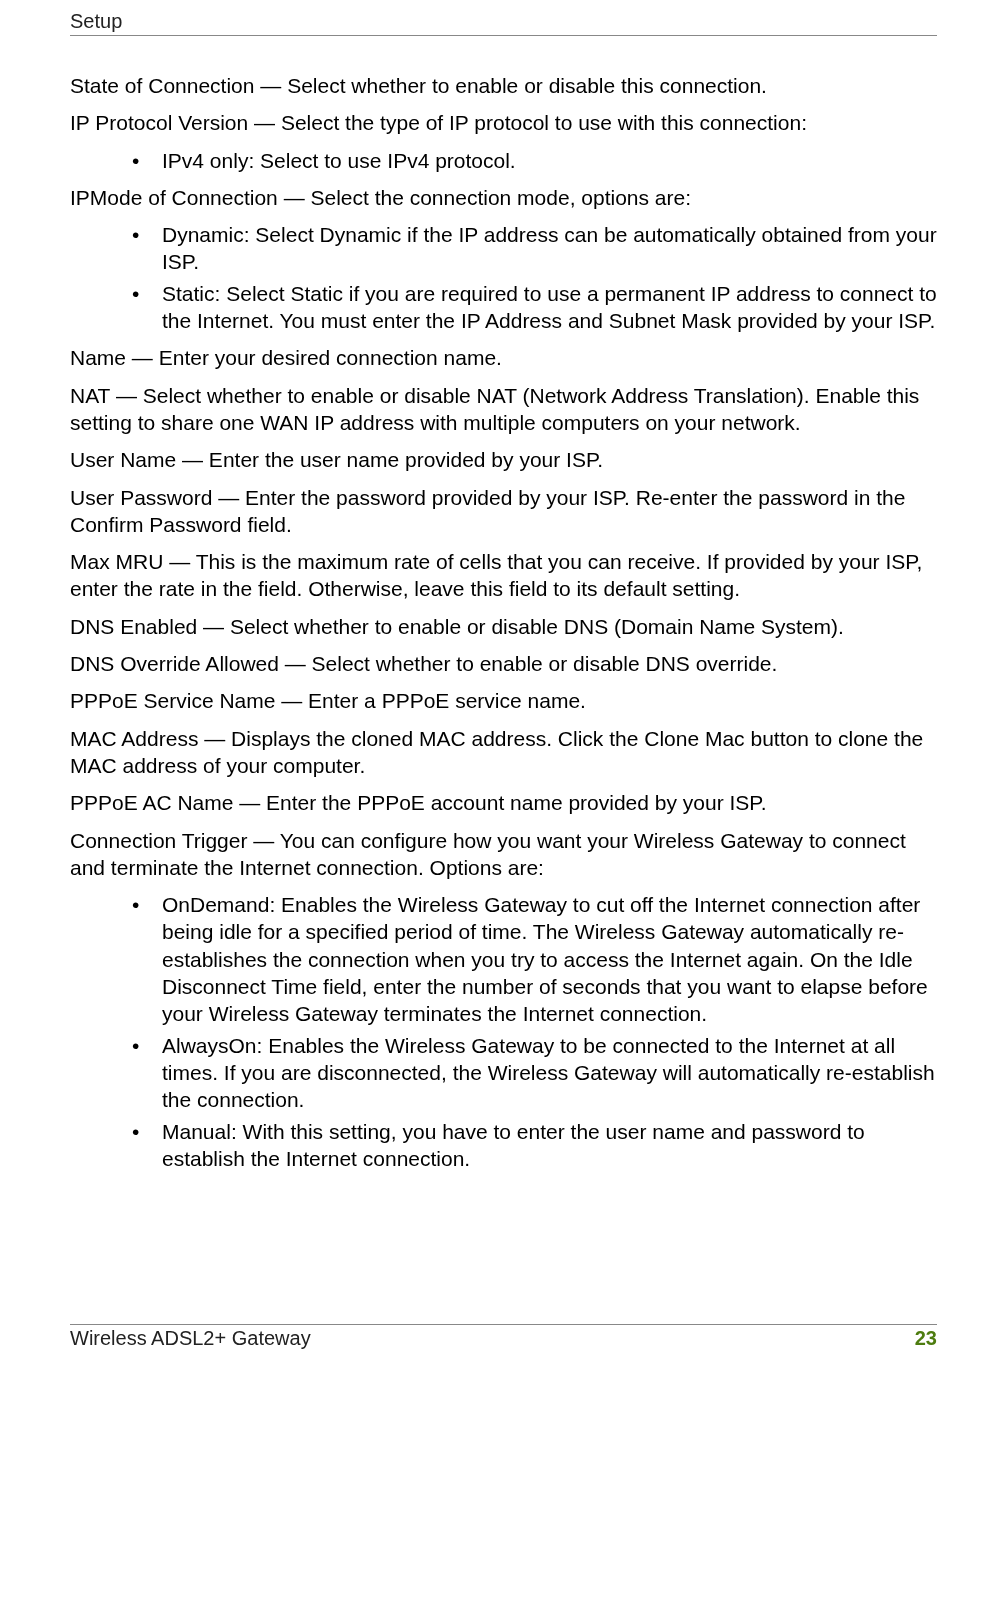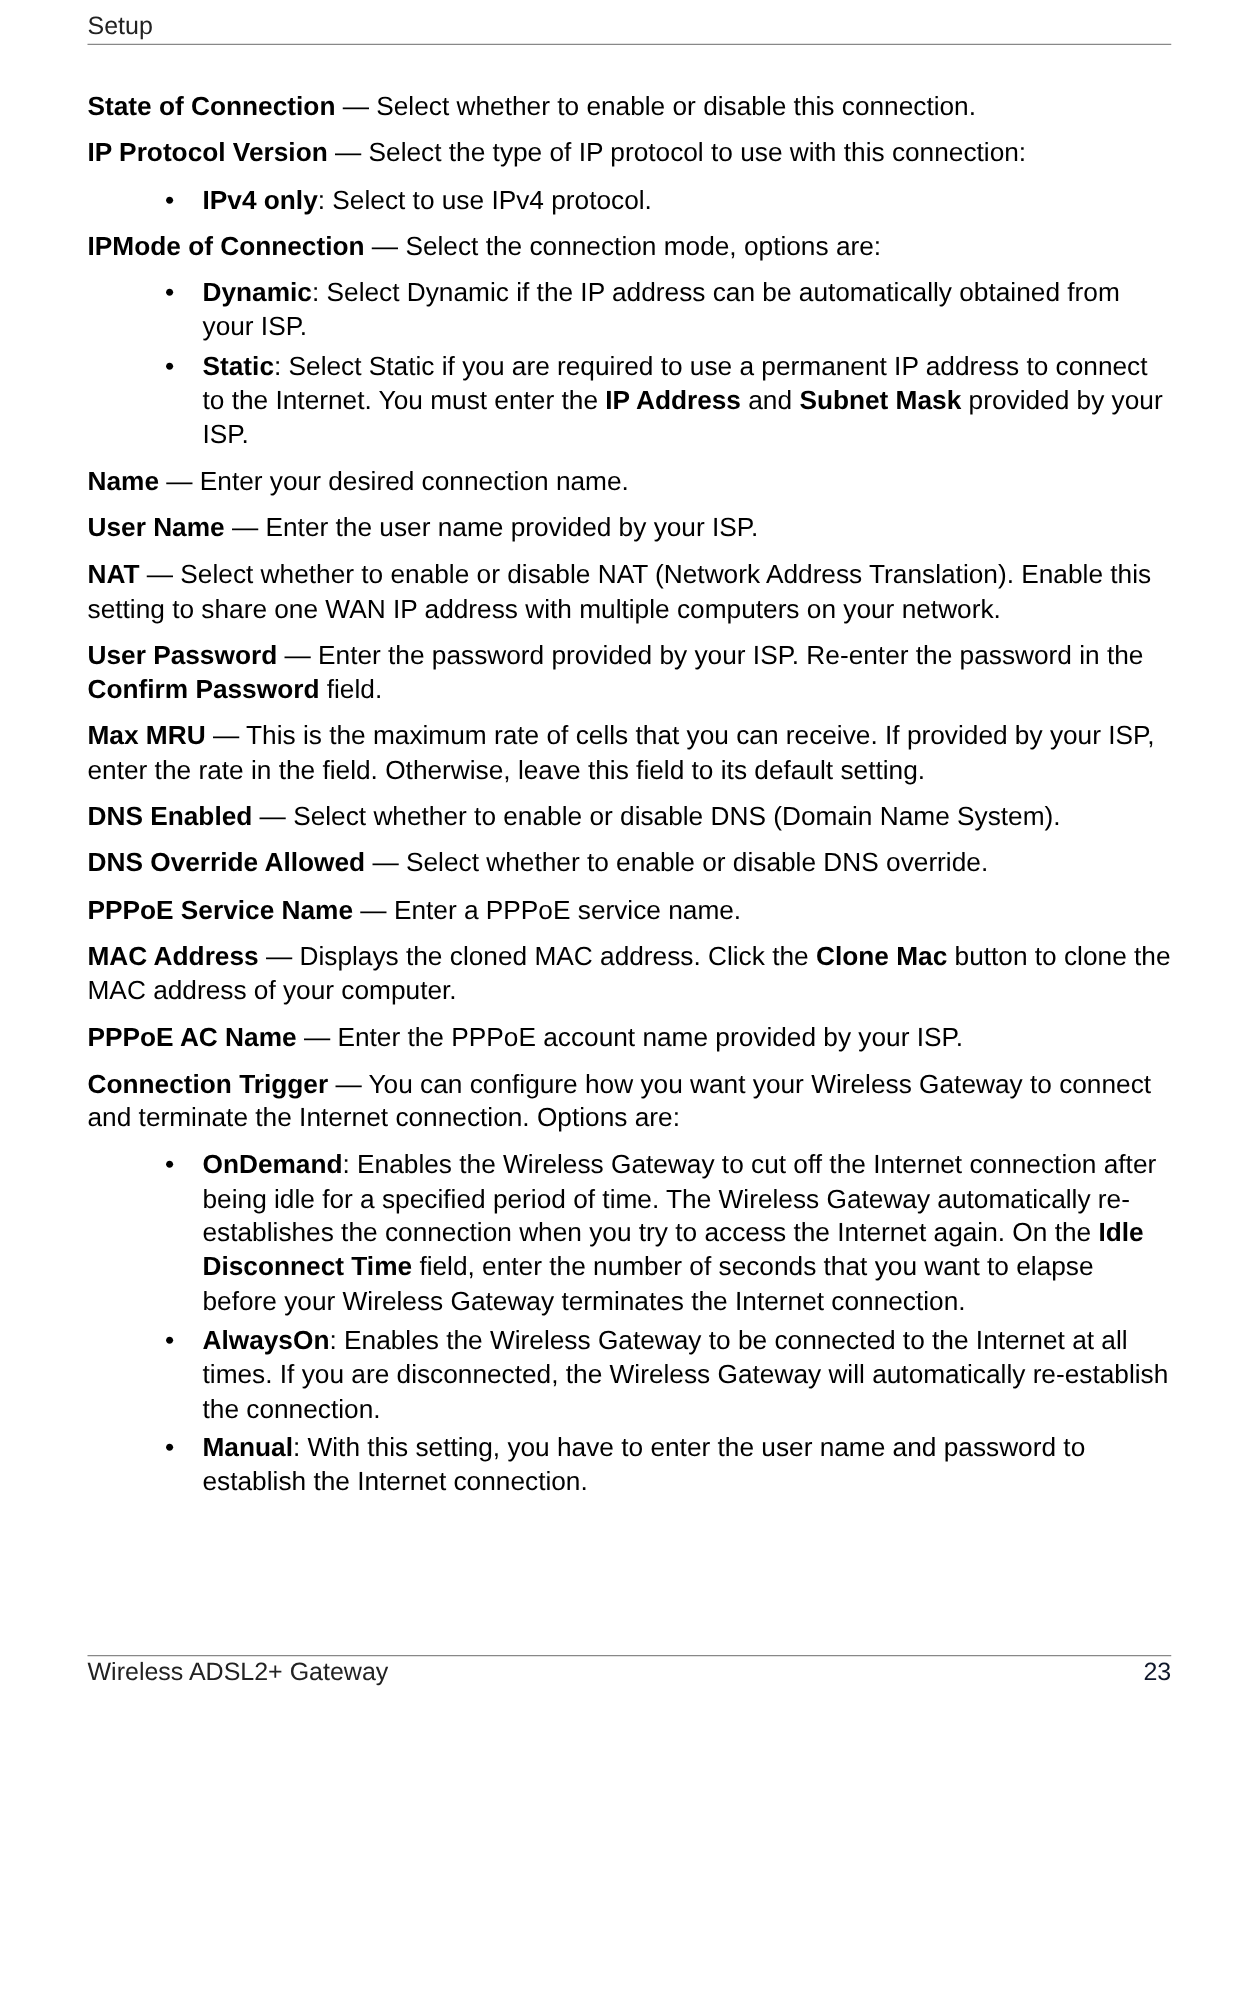--- a/index.html
+++ b/index.html
@@ -25,21 +25,21 @@
     border-bottom: 1.5px solid #888;
     margin-bottom: 36px;
   }
   .content {
     font-size: 21px;
     line-height: 1.3;
   }
   .para {
     margin: 0 0 10px 0;
   }
-  b { font-weight: 700; }
+  b { font-weight: 400; }
   ul.bullets {
     margin: 4px 0 10px 0;
     padding-left: 92px;
     list-style: none;
   }
   ul.bullets li {
     position: relative;
     margin-bottom: 4px;
     padding-left: 0;
   }
@@ -56,21 +56,21 @@
     left: 70px;
     right: 70px;
     bottom: 26px;
     border-top: 1.5px solid #888;
     padding-top: 2px;
     display: flex;
     justify-content: space-between;
     font-size: 20px;
     color: #222;
   }
-  .page-num { font-weight: 400; color: #0f172a; }
+  .page-num { font-weight: 700; color: #4d7c0f; }
 </style>
 </head>
 <body>
 
 <div class="page">
 
   <div class="header">
     <span>Setup</span>
   </div>
 
@@ -101,25 +101,25 @@
       <li>
         <b>Static</b><span>: Select Static if you are required to use a permanent IP address to connect to the Internet. You must enter the </span><b>IP Address</b><span> and </span><b>Subnet Mask</b><span> provided by your ISP.</span>
       </li>
     </ul>
 
     <p class="para">
       <b>Name</b><span> — Enter your desired connection name.</span>
     </p>
 
     <p class="para">
-      <b>User Name</b><span> — Enter the user name provided by your ISP.</span>
+      <b>NAT</b><span> — Select whether to enable or disable NAT (Network Address Translation). Enable this setting to share one WAN IP address with multiple computers on your network.</span>
     </p>
 
     <p class="para">
-      <b>NAT</b><span> — Select whether to enable or disable NAT (Network Address Translation). Enable this setting to share one WAN IP address with multiple computers on your network.</span>
+      <b>User Name</b><span> — Enter the user name provided by your ISP.</span>
     </p>
 
     <p class="para">
       <b>User Password</b><span> — Enter the password provided by your ISP. Re-enter the password in the </span><b>Confirm Password</b><span> field.</span>
     </p>
 
     <p class="para">
       <b>Max MRU</b><span> — This is the maximum rate of cells that you can receive. If provided by your ISP, enter the rate in the field. Otherwise, leave this field to its default setting.</span>
     </p>
 

